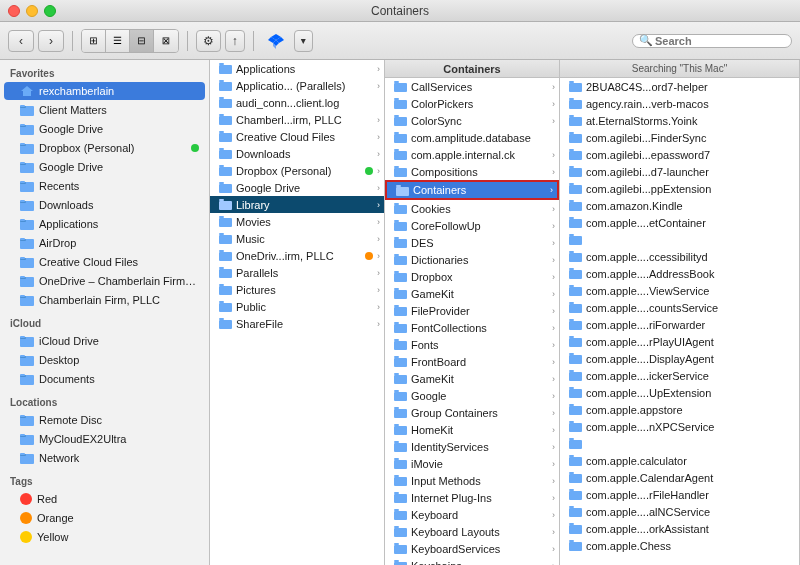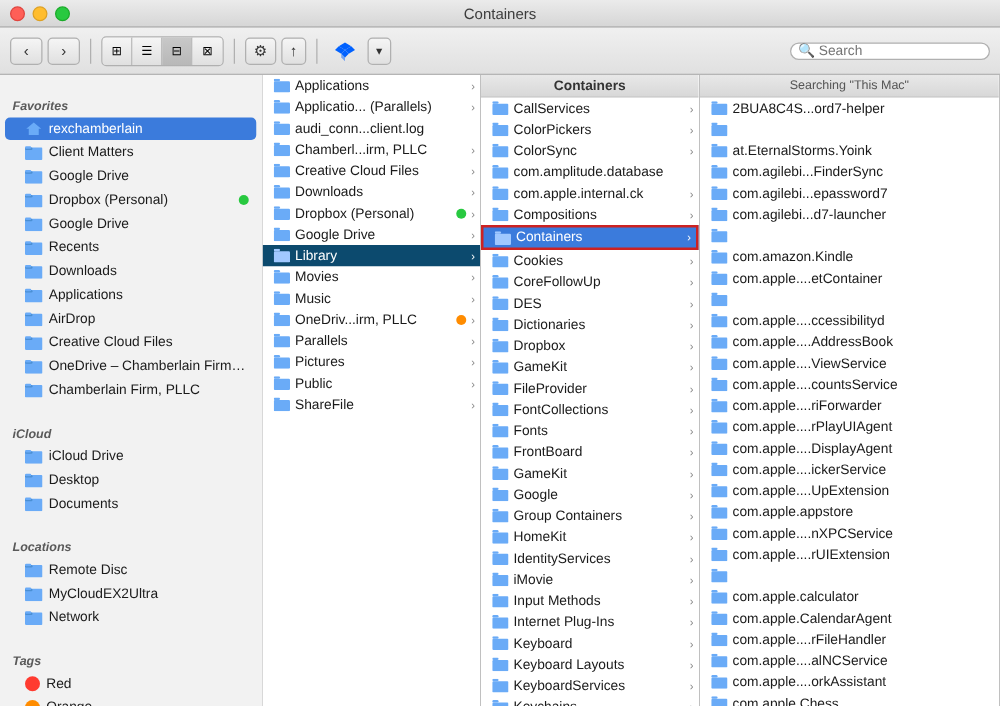--- a/index.html
+++ b/index.html
@@ -103,20 +103,21 @@
     .search-box {
       height: 14px;
       width: 160px;
       border: 1px solid #b0b0b0;
       border-radius: 11px;
       background: white;
       padding: 0 8px 0 22px;
       font-size: 11px;
       outline: none;
       position: relative;
+      font-weight: bold;
     }
     .search-wrapper {
       position: relative;
       display: flex;
       align-items: center;
     }
     .search-icon-inner {
       position: absolute;
       left: 7px;
       color: #888;
@@ -143,24 +144,23 @@
       min-width: 210px;
       background: #f2f2f2;
       border-right: 1px solid #c0c0c0;
       overflow-y: auto;
       overflow-x: hidden;
     }
     .sidebar-section-header {
       font-size: 10px;
       font-weight: 700;
       color: #5a5a5a;
-      padding: 20px 10px 2px 10px;
+      padding: 8px 10px 2px 10px;
       text-transform: none;
       letter-spacing: 0;
-      font-style: italic;
     }
     .sidebar-item {
       display: flex;
       align-items: center;
       padding: 2px 6px 2px 16px;
       cursor: pointer;
       border-radius: 4px;
       margin: 1px 4px;
       gap: 5px;
       min-height: 18px;
@@ -1016,20 +1016,21 @@
             </span>
             <span class="col-item-text">2BUA8C4S...ord7-helper</span>
           </div>
           <div class="col-item">
             <span class="col-item-icon">
               <svg width="13" height="11" viewBox="0 0 13 11">
     <rect x="0" y="2" width="13" height="9" rx="1" fill="#6aabf7"></rect>
     <rect x="0" y="0" width="5" height="2" rx="1" fill="#6aabf7"></rect>
   </svg>
             </span>
+            <span class="col-item-text">agency.rain...verb-macos</span>
           </div>
           <div class="col-item">
             <span class="col-item-icon">
               <svg width="13" height="11" viewBox="0 0 13 11">
     <rect x="0" y="2" width="13" height="9" rx="1" fill="#6aabf7"></rect>
     <rect x="0" y="0" width="5" height="2" rx="1" fill="#6aabf7"></rect>
   </svg>
             </span>
             <span class="col-item-text">at.EternalStorms.Yoink</span>
           </div>
@@ -1060,20 +1061,21 @@
             </span>
             <span class="col-item-text">com.agilebi...d7-launcher</span>
           </div>
           <div class="col-item">
             <span class="col-item-icon">
               <svg width="13" height="11" viewBox="0 0 13 11">
     <rect x="0" y="2" width="13" height="9" rx="1" fill="#6aabf7"></rect>
     <rect x="0" y="0" width="5" height="2" rx="1" fill="#6aabf7"></rect>
   </svg>
             </span>
+            <span class="col-item-text">com.agilebi...ppExtension</span>
           </div>
           <div class="col-item">
             <span class="col-item-icon">
               <svg width="13" height="11" viewBox="0 0 13 11">
     <rect x="0" y="2" width="13" height="9" rx="1" fill="#6aabf7"></rect>
     <rect x="0" y="0" width="5" height="2" rx="1" fill="#6aabf7"></rect>
   </svg>
             </span>
             <span class="col-item-text">com.amazon.Kindle</span>
           </div>
@@ -1185,29 +1187,20 @@
             <span class="col-item-text">com.apple.appstore</span>
           </div>
           <div class="col-item">
             <span class="col-item-icon">
               <svg width="13" height="11" viewBox="0 0 13 11">
     <rect x="0" y="2" width="13" height="9" rx="1" fill="#6aabf7"></rect>
     <rect x="0" y="0" width="5" height="2" rx="1" fill="#6aabf7"></rect>
   </svg>
             </span>
             <span class="col-item-text">com.apple....nXPCService</span>
-          </div>
-          <div class="col-item">
-            <span class="col-item-icon">
-              <svg width="13" height="11" viewBox="0 0 13 11">
-    <rect x="0" y="2" width="13" height="9" rx="1" fill="#6aabf7"></rect>
-    <rect x="0" y="0" width="5" height="2" rx="1" fill="#6aabf7"></rect>
-  </svg>
-            </span>
-            <span class="col-item-text">com.apple....rUIExtension</span>
           </div>
           <div class="col-item">
             <span class="col-item-icon">
               <svg width="13" height="11" viewBox="0 0 13 11">
     <rect x="0" y="2" width="13" height="9" rx="1" fill="#6aabf7"></rect>
     <rect x="0" y="0" width="5" height="2" rx="1" fill="#6aabf7"></rect>
   </svg>
             </span>
           </div>
           <div class="col-item">

